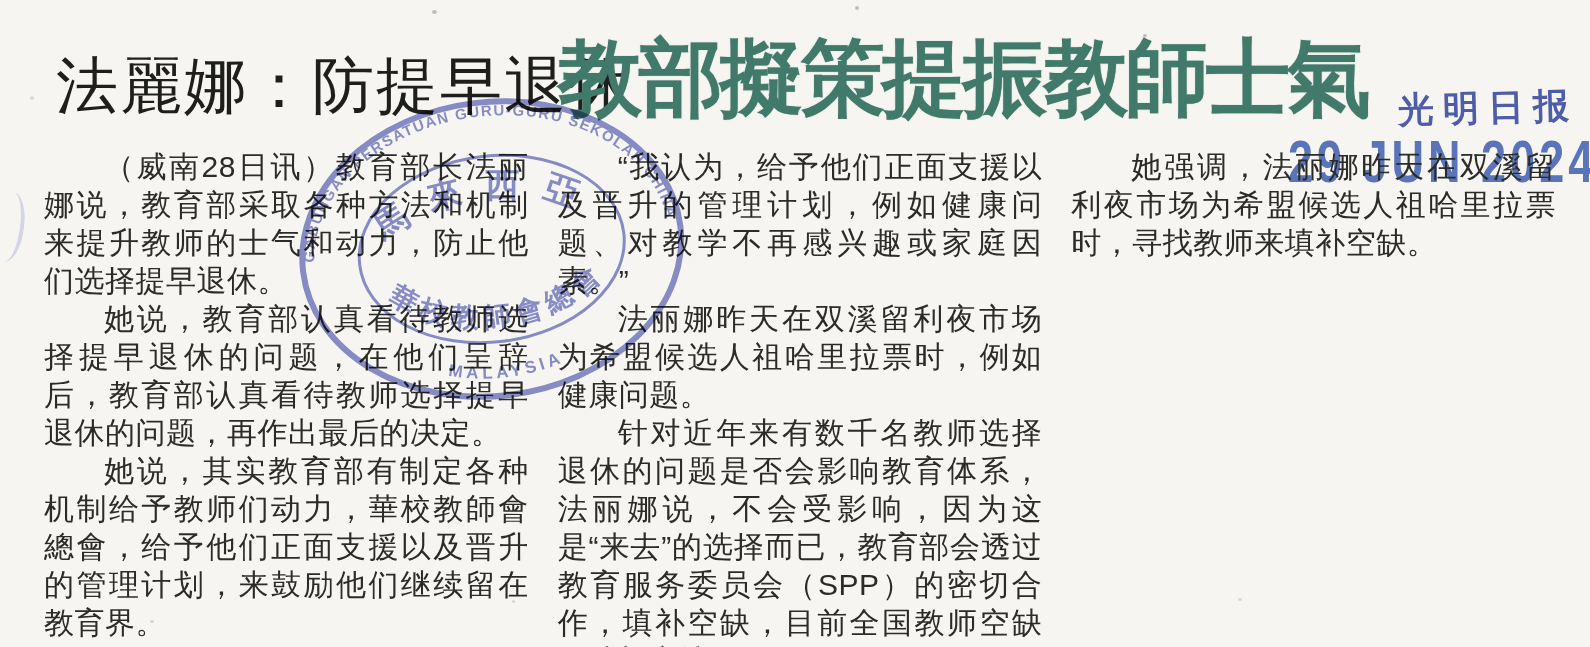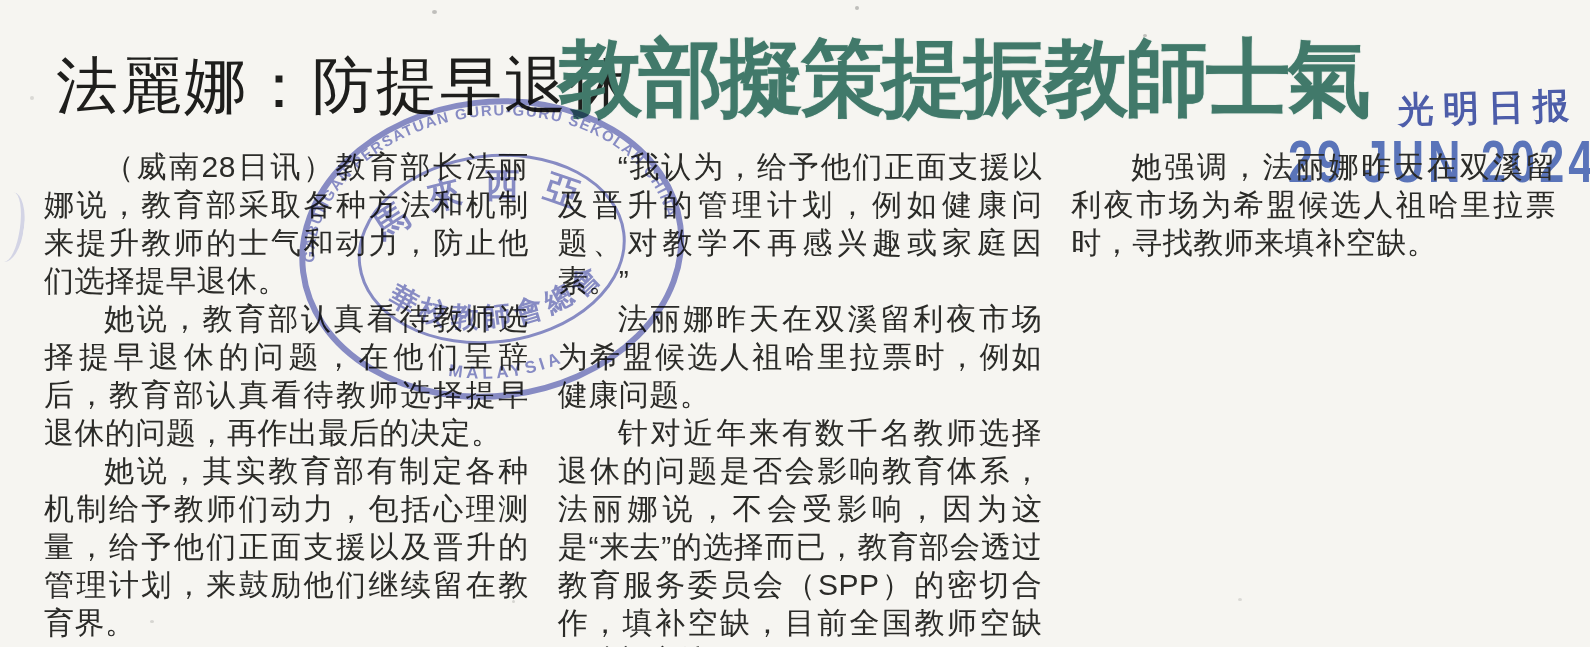--- a/index.html
+++ b/index.html
@@ -76,21 +76,21 @@
   <div class="main-headline">教部擬策提振教師士氣</div>
 
   <div class="masthead">光明日报</div>
 
   <div class="date-stamp">29 JUN 2024</div>
 
   <div class="article">
     <div class="col">
         <p class="indent">（威南28日讯）教育部长法丽娜说，教育部采取各种方法和机制来提升教师的士气和动力，防止他们选择提早退休。</p>
         <p class="indent">她说，教育部认真看待教师选择提早退休的问题，在他们呈辞后，教育部认真看待教师选择提早退休的问题，再作出最后的决定。</p>
-        <p class="indent">她说，其实教育部有制定各种机制给予教师们动力，包括心理测量，给予他们正面支援以及晋升的管理计划，来鼓励他们继续留在教育界。</p>
+        <p class="indent">她说，其实教育部有制定各种机制给予教师们动力，華校教師會總會，给予他们正面支援以及晋升的管理计划，来鼓励他们继续留在教育界。</p>
       </div>
     <div class="col">
         <p class="indent">“我认为，给予他们正面支援以及晋升的管理计划，例如健康问题、对教学不再感兴趣或家庭因素。”</p>
         <p class="indent">法丽娜昨天在双溪留利夜市场为希盟候选人祖哈里拉票时，例如健康问题。</p>
         <p class="indent">针对近年来有数千名教师选择退休的问题是否会影响教育体系，法丽娜说，不会受影响，因为这是“来去”的选择而已，教育部会透过教育服务委员会（SPP）的密切合作，填补空缺，目前全国教师空缺的填补率达到</p>
       </div>
     <div class="col">
         <p class="indent">她强调，法丽娜昨天在双溪留利夜市场为希盟候选人祖哈里拉票时，寻找教师来填补空缺。</p>
       </div>
   </div>

